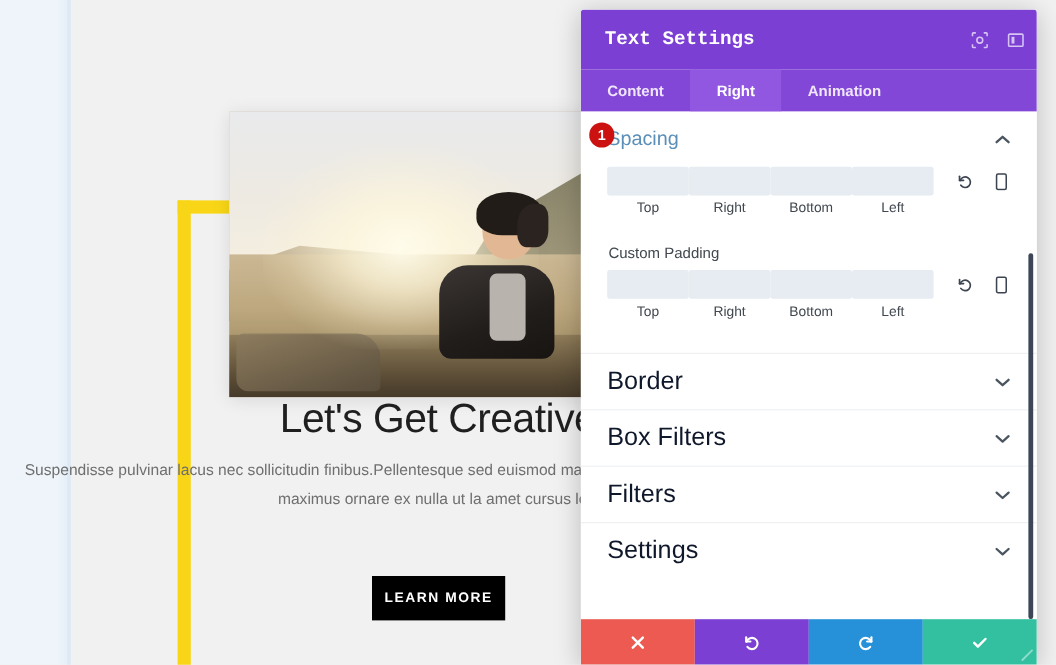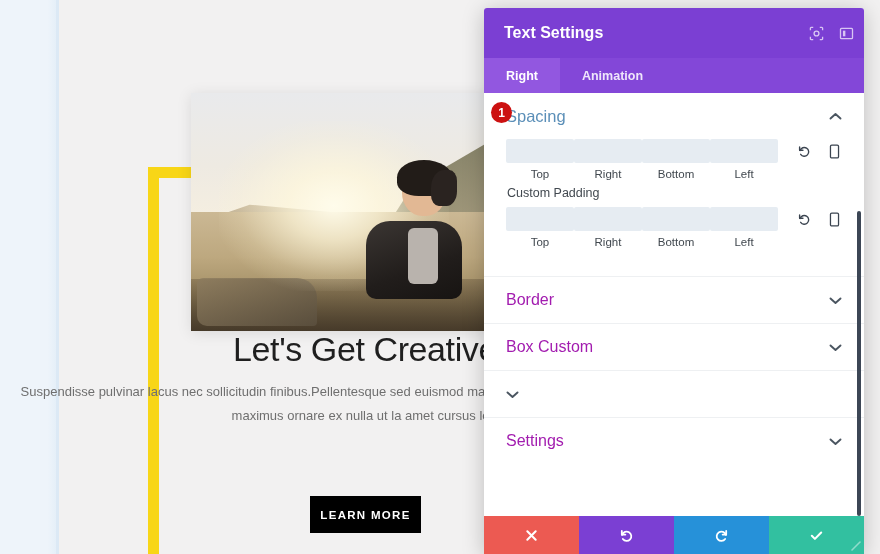--- a/index.html
+++ b/index.html
@@ -124,21 +124,21 @@
     text-align: center;
     font-size: 34px; color: #1f1f1f; letter-spacing: -0.4px;
     white-space: nowrap;
   }
   .body-copy {
     position: absolute; left: 0; top: 380px; width: 732px;
     text-align: center;
     font-size: 13px; line-height: 24px; color: #6f6f6f;
   }
   .learn-more {
-    position: absolute; left: 310px; top: 496px;
+    position: absolute; left: 310px; top: 480px;
     width: 111px; height: 37px;
     background: #000; color: #fff;
     font-size: 11.5px; font-weight: bold; letter-spacing: 1.3px;
     display: flex; align-items: center; justify-content: center;
     cursor: pointer; border: none;
   }
 
   
   .modal {
     position: absolute; left: 484px; top: 8px;
@@ -147,20 +147,21 @@
     box-shadow: 0 3px 22px rgba(0,0,0,0.22);
     display: flex; flex-direction: column;
     border-radius: 3px 3px 0 0;
     overflow: hidden;
   }
   .modal-header {
     background: #7b3fd3;
     height: 50px; flex: 0 0 50px;
     display: flex; align-items: center;
     padding: 0 3px 0 20px;
+    font-family: Liberation Mono, monospace;
   }
   .modal-title {
     flex: 1; color: #fff; font-size: 16px; font-weight: bold;
   }
   .hdr-icon {
     width: 30px; height: 30px;
     display: flex; align-items: center; justify-content: center;
     color: #d8c4f3; cursor: pointer;
   }
   .modal-tabs {
@@ -218,21 +219,21 @@
     width: 16px; height: 20px; color: #3b4450; cursor: pointer;
     display: flex; align-items: center; justify-content: center;
   }
 
   .acc-item {
     height: 47px; padding: 0 22px;
     display: flex; align-items: center;
     border-top: 1px solid #eef0f2;
     cursor: pointer;
   }
-  .acc-title { flex: 1; color: #a21caf; font-size: 16px; }
+  .acc-title { flex: 1; color: #0f172a; font-size: 21px; }
 
   .scroll-track {
     position: absolute; right: 0; top: 0; width: 10px; height: 100%;
     background: transparent;
   }
   .scroll-thumb {
     position: absolute; right: 3px; top: 118px;
     width: 4px; height: 305px;
     background: #3c4655; border-radius: 2px;
     cursor: grab;
@@ -304,20 +305,21 @@
       </div>
       <div class="hdr-icon">
         <svg width="15" height="15" viewBox="0 0 16 16" fill="none" stroke="currentColor" stroke-width="1.4">
           <rect x="1.6" y="2.6" width="12.8" height="10.8" rx="1"></rect>
           <rect x="4.2" y="5" width="2.6" height="6" fill="currentColor" stroke="none"></rect>
         </svg>
       </div>
     </div>
 
     <div class="modal-tabs">
+      <div class="tab">Content</div>
       <div class="tab active">Right</div>
       <div class="tab">Animation</div>
     </div>
 
     <div class="modal-body">
 
       <div class="section-open">
         <div class="section-head-open">
           <div class="badge">1</div>
           <div class="section-title-open">Spacing</div>
@@ -356,21 +358,21 @@
               </svg>
             </div>
             <div class="tool-icon">
               <svg width="11" height="15" viewBox="0 0 12 16" fill="none" stroke="currentColor" stroke-width="1.4">
                 <rect x="1.6" y="1" width="8.8" height="14" rx="1.4"></rect>
               </svg>
             </div>
           </div>
         </div>
 
-        <div class="field-label" style="margin-top:6px">Custom Padding</div>
+        <div class="field-label" style="margin-top:24px">Custom Padding</div>
         <div class="field-row">
           <div class="four-inputs">
             <div class="input-cell">
               <input class="input-box" value="" style="">
               <div class="input-caption">Top</div>
             </div>
             <div class="input-cell">
               <input class="input-box" value="" style="">
               <div class="input-caption">Right</div>
             </div>
@@ -404,28 +406,29 @@
 
       <div class="acc-item">
         <div class="acc-title">Border</div>
         <div class="chev">
           <svg width="13" height="9" viewBox="0 0 13 9" fill="none" stroke="currentColor" stroke-width="1.9" stroke-linecap="round" stroke-linejoin="round">
               <path d="M1.5 2.5 6.5 7l5-4.5"></path>
             </svg>
         </div>
       </div>
       <div class="acc-item">
-        <div class="acc-title">Box Custom</div>
+        <div class="acc-title">Box Filters</div>
         <div class="chev">
           <svg width="13" height="9" viewBox="0 0 13 9" fill="none" stroke="currentColor" stroke-width="1.9" stroke-linecap="round" stroke-linejoin="round">
               <path d="M1.5 2.5 6.5 7l5-4.5"></path>
             </svg>
         </div>
       </div>
       <div class="acc-item">
+        <div class="acc-title">Filters</div>
         <div class="chev">
           <svg width="13" height="9" viewBox="0 0 13 9" fill="none" stroke="currentColor" stroke-width="1.9" stroke-linecap="round" stroke-linejoin="round">
               <path d="M1.5 2.5 6.5 7l5-4.5"></path>
             </svg>
         </div>
       </div>
       <div class="acc-item">
         <div class="acc-title">Settings</div>
         <div class="chev">
           <svg width="13" height="9" viewBox="0 0 13 9" fill="none" stroke="currentColor" stroke-width="1.9" stroke-linecap="round" stroke-linejoin="round">

